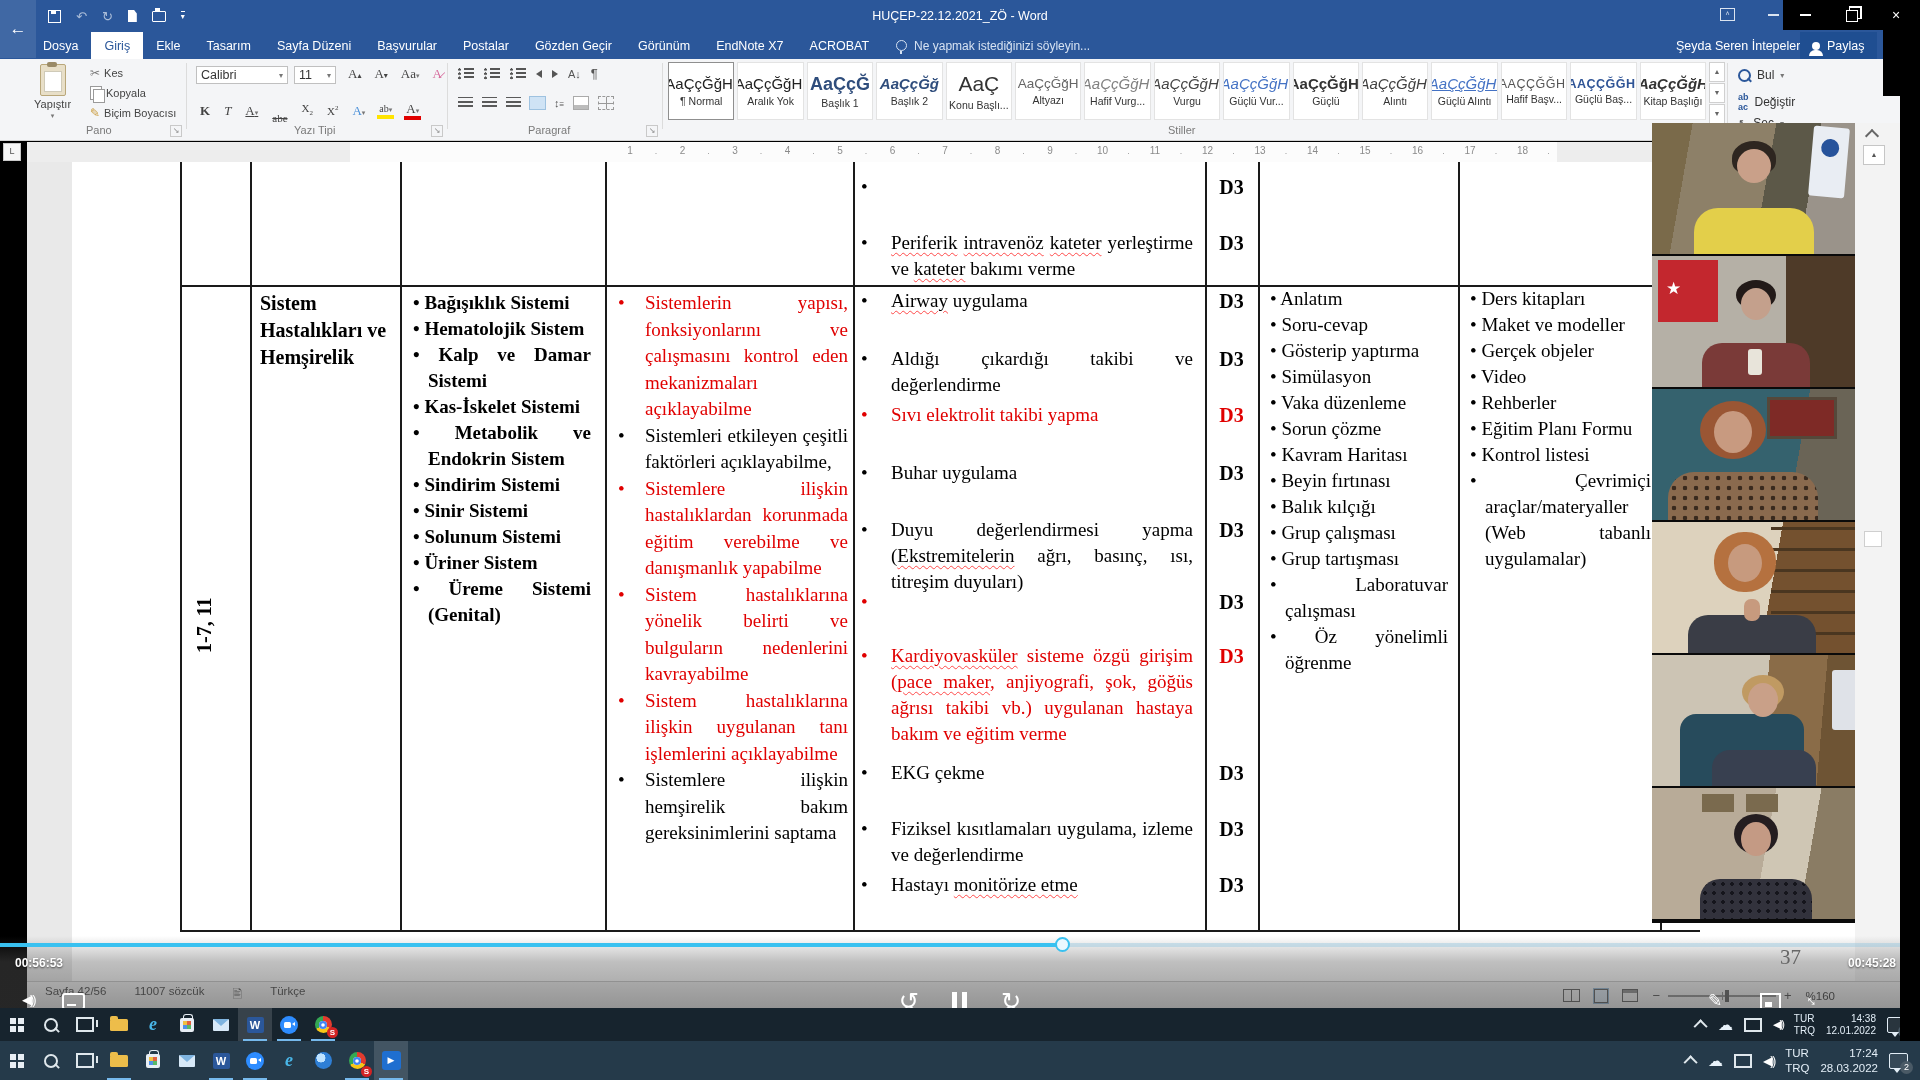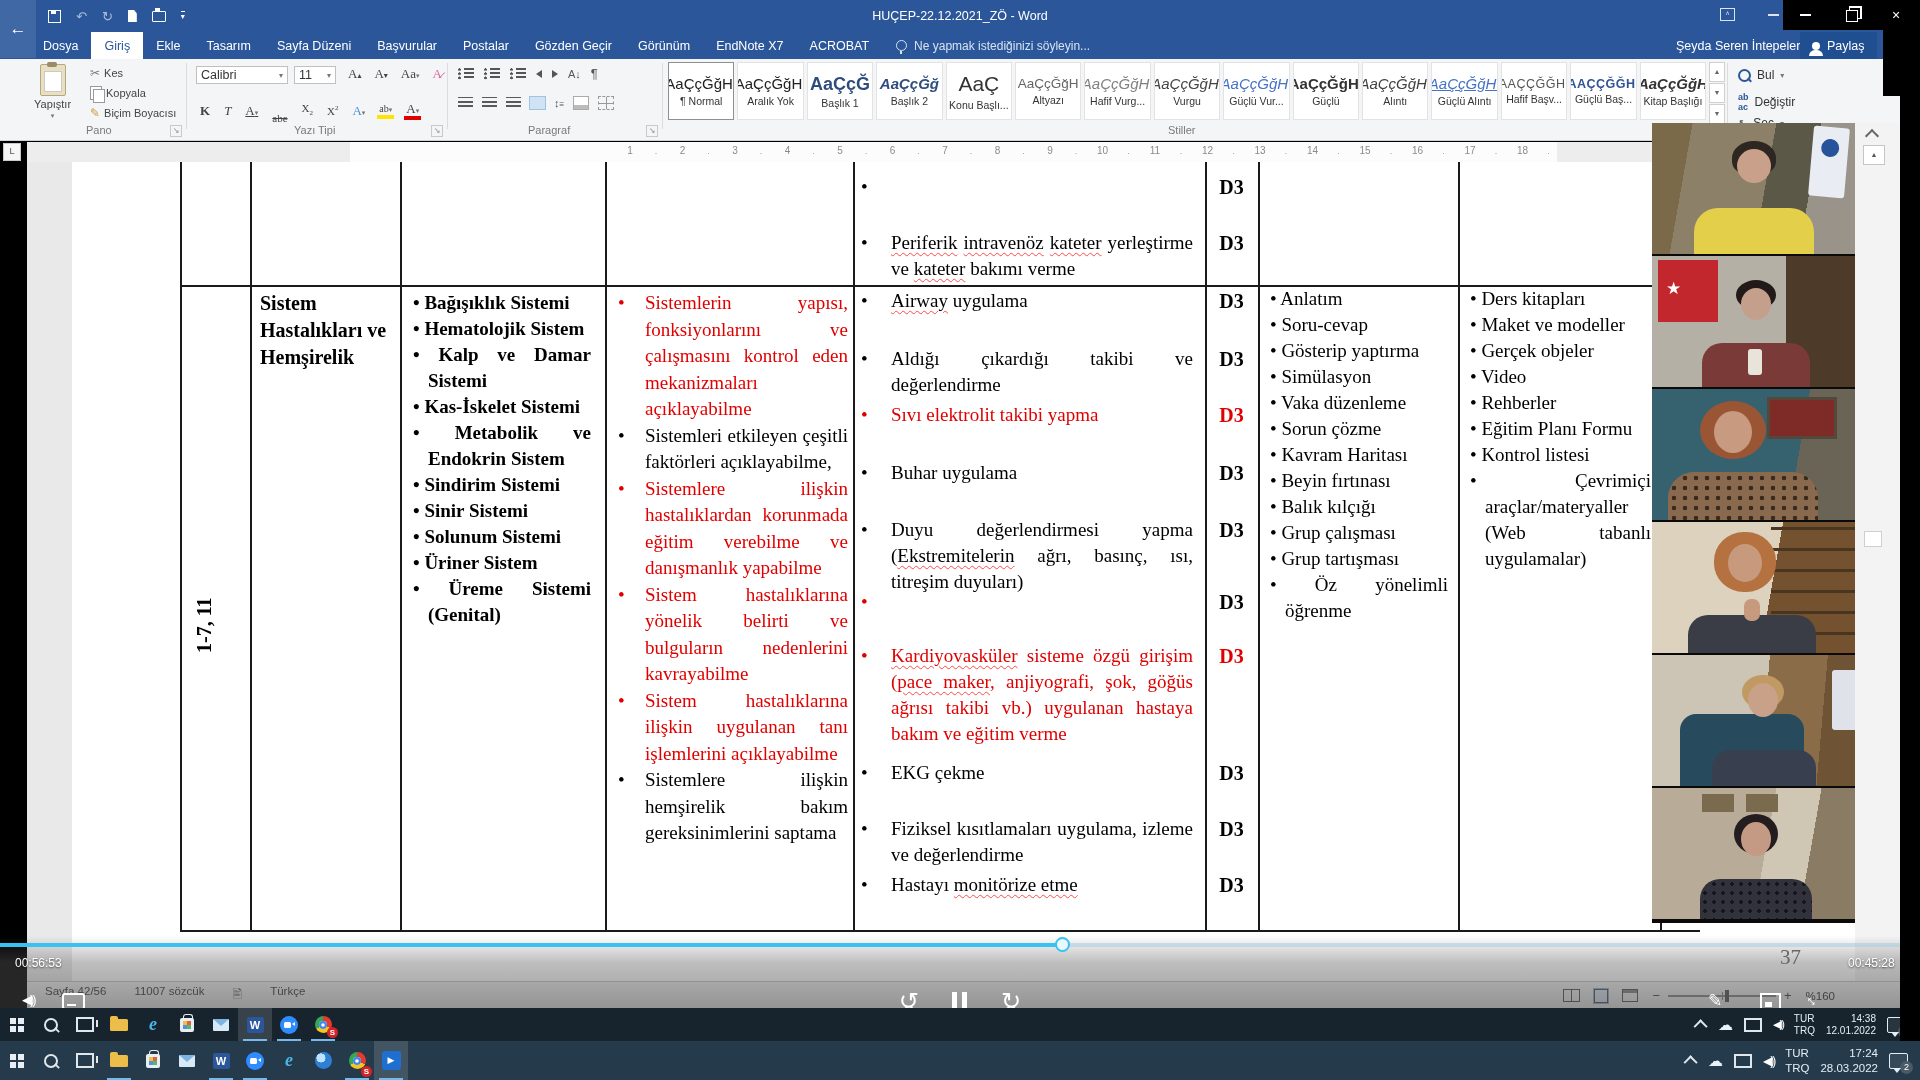--- a/index.html
+++ b/index.html
@@ -194,21 +194,21 @@
   .ztrack::before{content:'';position:absolute;left:50%;top:-3px;width:1px;height:8px;background:#8a8a8a;}
   .zhandle{position:absolute;left:57px;top:-5px;width:4px;height:12px;background:#555;}
   .zpct{font-size:11.5px;color:#333;}
 
   
   .grad{position:absolute;left:0;top:936px;width:1920px;height:74px;z-index:58;
     background:linear-gradient(180deg,rgba(80,80,80,0) 0%,rgba(95,95,95,.40) 35%,rgba(70,70,70,.55) 100%);pointer-events:none;}
   .pline{position:absolute;left:0;top:943px;height:4px;background:#39c1f0;z-index:60;}
   .pline2{position:absolute;top:943px;height:4px;background:rgba(150,200,225,.45);z-index:60;}
   .phandle{position:absolute;left:1055px;top:937px;width:15px;height:15px;border-radius:50%;background:#e9f8ff;border:2px solid #39c1f0;box-sizing:border-box;z-index:61;}
-  .tstamp{position:absolute;top:956px;color:#fff;font-size:12px;z-index:62;text-shadow:0 1px 2px rgba(0,0,0,.6);}
+  .tstamp{position:absolute;top:956px;color:#fff;font-size:12px;z-index:62;text-shadow:0 1px 2px rgba(0,0,0,.6);font-weight:bold;}
   .pc{position:absolute;z-index:62;color:#fff;display:flex;align-items:center;gap:4px;}
   .i-spkw{font-size:13px;color:#fff;letter-spacing:-2px;}
   .i-cc{width:19px;height:13px;border:2px solid #fff;border-radius:3px;position:relative;}
   .i-cc::after{content:'';position:absolute;left:3px;bottom:2px;width:9px;height:2px;background:#fff;}
   .skip{position:relative;width:26px;height:26px;font-size:24px;line-height:26px;color:#fff;text-align:center;}
   .skip .n{position: absolute;left:0;right:0;top:9px;font-size:9px;font-weight:bold;}
   .i-pause{display:flex;gap:5px;}
   .i-pause span{width:5px;height:17px;background:#fff;}
   .i-pencil{font-size:17px;color:#fff;}
   .i-frame{width:17px;height:13px;border:2px solid #fff;position:relative;}
@@ -622,20 +622,21 @@
           <div class="li-h">• Soru-cevap</div>
           <div class="li-h">• Gösterip yaptırma</div>
           <div class="li-h">• Simülasyon</div>
           <div class="li-h">• Vaka düzenleme</div>
           <div class="li-h">• Sorun çözme</div>
           <div class="li-h">• Kavram Haritası</div>
           <div class="li-h">• Beyin fırtınası</div>
           <div class="li-h">• Balık kılçığı</div>
           <div class="li-h">• Grup çalışması</div>
           <div class="li-h">• Grup tartışması</div>
+          <div class="li-h">• Laboratuvar çalışması</div>
           <div class="li-h">• Öz yönelimli öğrenme</div>
         </div>
 
       <div class="cellc listcell serif" id="materials" style="left:1398px;top:124px;width:181px">
           <div class="li-h">• Ders kitapları</div>
           <div class="li-h">• Maket ve modeller</div>
           <div class="li-h">• Gerçek objeler</div>
           <div class="li-h">• Video</div>
           <div class="li-h">• Rehberler</div>
           <div class="li-h">• Eğitim Planı Formu</div>

